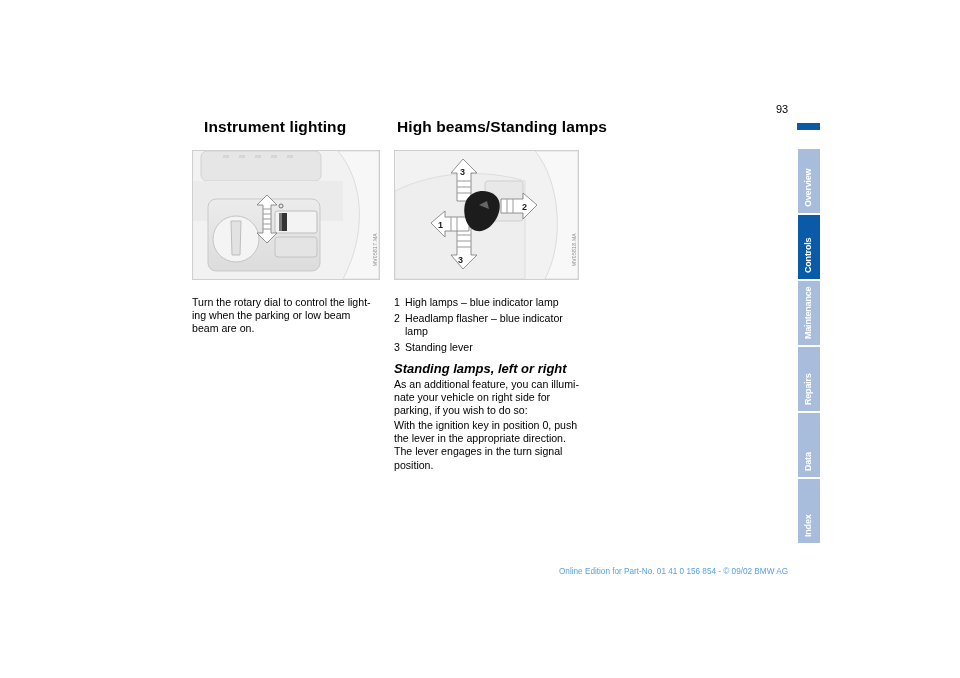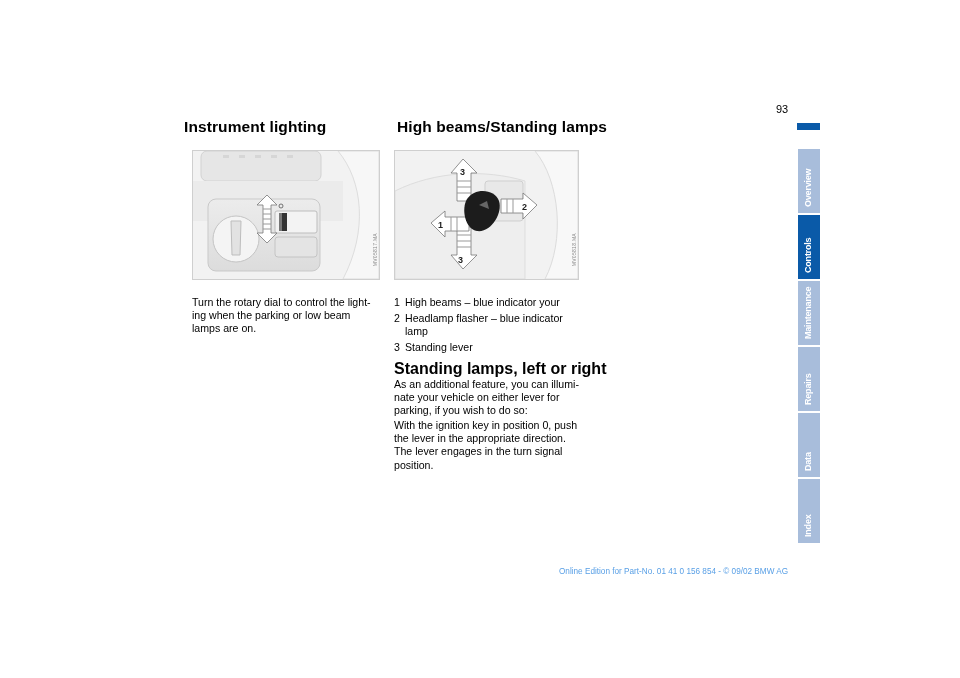--- a/index.html
+++ b/index.html
@@ -24,21 +24,21 @@
       writing-mode: vertical-rl; transform: rotate(180deg);
       letter-spacing: 0.3px;
     }
     .body-text {
       position: absolute; font-size: 10.6px; line-height: 13.2px; margin: 0;
     }
     .list { position: absolute; margin: 0; padding: 0; list-style: none; font-size: 10.6px; line-height: 13px; }
     .list li { position: relative; padding-left: 11px; margin-bottom: 3px; }
     .list li .num { position: absolute; left: 0; top: 0; }
     h2.sub {
-      position: absolute; margin: 0; font-size: 16px; font-weight: bold; line-height: 14px;
+      position: absolute; margin: 0; font-size: 13px; font-weight: bold; line-height: 14px; font-style: italic;
     }
     .pagenum { position: absolute; font-size: 11px; top: 103px; left: 776px; }
     .pagebar { position: absolute; left: 797px; top: 123px; width: 23px; height: 7px; background: #0a5aa8; }
     .tabs { position: absolute; left: 798px; top: 149px; width: 22px; }
     .tab {
       width: 22px; height: 64px; margin-bottom: 2px; background: #a8bddb;
       position: relative;
     }
     .tab.active { background: #0a5aa8; }
     .tab span {
@@ -50,21 +50,21 @@
       transform: translateX(4px) rotate(-90deg);
     }
     .footer {
       position: absolute; top: 567px; left: 559px;
       font-size: 8.2px; color: #5aa0e6; white-space: nowrap; text-align: center;
     }
   </style>
 </head>
 <body>
 
-<h1 class="title" style="left:184px;text-align:right;">Instrument lighting</h1>
+<h1 class="title" style="left:204px;text-align:right;">Instrument lighting</h1>
 
 <div class="figure" style="left:192px; top:150px; width:186px; height:128px;">
   <svg width="186" height="128" viewBox="0 0 186 128">
     <defs>
       <linearGradient id="g1" x1="0" y1="0" x2="0" y2="1">
         <stop offset="0" stop-color="#ececec"></stop>
           <stop offset="1" stop-color="#dcdcdc"></stop>
       </linearGradient>
     </defs>
     <rect x="0" y="0" width="186" height="128" fill="#f2f2f2"></rect>
@@ -96,21 +96,21 @@
         <line x1="70" y1="73" x2="78" y2="73"></line>
         <line x1="70" y1="78" x2="78" y2="78"></line>
       </g>
   </svg>
   <div class="fig-code" style="right:1px; top:82px;">MV05817.MA</div>
 </div>
 
 <p class="body-text" style="left:192px; top:296px; width:192px;">
   <span>Turn the rotary dial to control the light-</span><br>
   <span>ing when the parking or low beam</span><br>
-  <span>lamps are on.</span>
+  <span>beam are on.</span>
 </p>
 
 <h1 class="title" style="left:397px;">High beams/Standing lamps</h1>
 
 <div class="figure" style="left:394px; top:150px; width:183px; height:128px;">
   <svg width="183" height="128" viewBox="0 0 183 128">
     <rect x="0" y="0" width="183" height="128" fill="#f2f2f2"></rect>
     <path d="M0 40 C40 20 90 18 130 30 L130 128 L0 128 Z" fill="#eeeeee" stroke="#dddddd"></path>
     <path d="M140 0 C165 30 170 90 150 128 L183 128 L183 0 Z" fill="#f8f8f8" stroke="#dcdcdc"></path>
     <rect x="90" y="30" width="38" height="40" rx="3" fill="#e8e8e8" stroke="#cfcfcf"></rect>
@@ -142,30 +142,30 @@
       <text x="65" y="24">3</text>
       <text x="127" y="59">2</text>
       <text x="43" y="77">1</text>
       <text x="63" y="112">3</text>
     </g>
   </svg>
   <div class="fig-code" style="right:1px; top:82px;">MV05818.MA</div>
 </div>
 
 <ul class="list" style="left:394px; top:296px; width:190px;">
-  <li><span class="num">1</span><span>High beams – blue indicator your</span></li>
+  <li><span class="num">1</span><span>High lamps – blue indicator lamp</span></li>
   <li><span class="num">2</span><span>Headlamp flasher – blue indicator lamp</span></li>
   <li><span class="num">3</span><span>Standing lever</span></li>
 </ul>
 
 <h2 class="sub" style="left:394px; top:362px;">Standing lamps, left or right</h2>
 
 <p class="body-text" style="left:394px; top:378px; width:192px;">
   <span>As an additional feature, you can illumi-</span><br>
-  <span>nate your vehicle on either lever for</span><br>
+  <span>nate your vehicle on right side for</span><br>
   <span>parking, if you wish to do so:</span>
 </p>
 <p class="body-text" style="left:394px; top:419px; width:192px;">
   <span>With the ignition key in position 0, push</span><br>
   <span>the lever in the appropriate direction.</span><br>
   <span>The lever engages in the turn signal</span><br>
   <span>position.</span>
 </p>
 
 <div class="pagenum">93</div>

